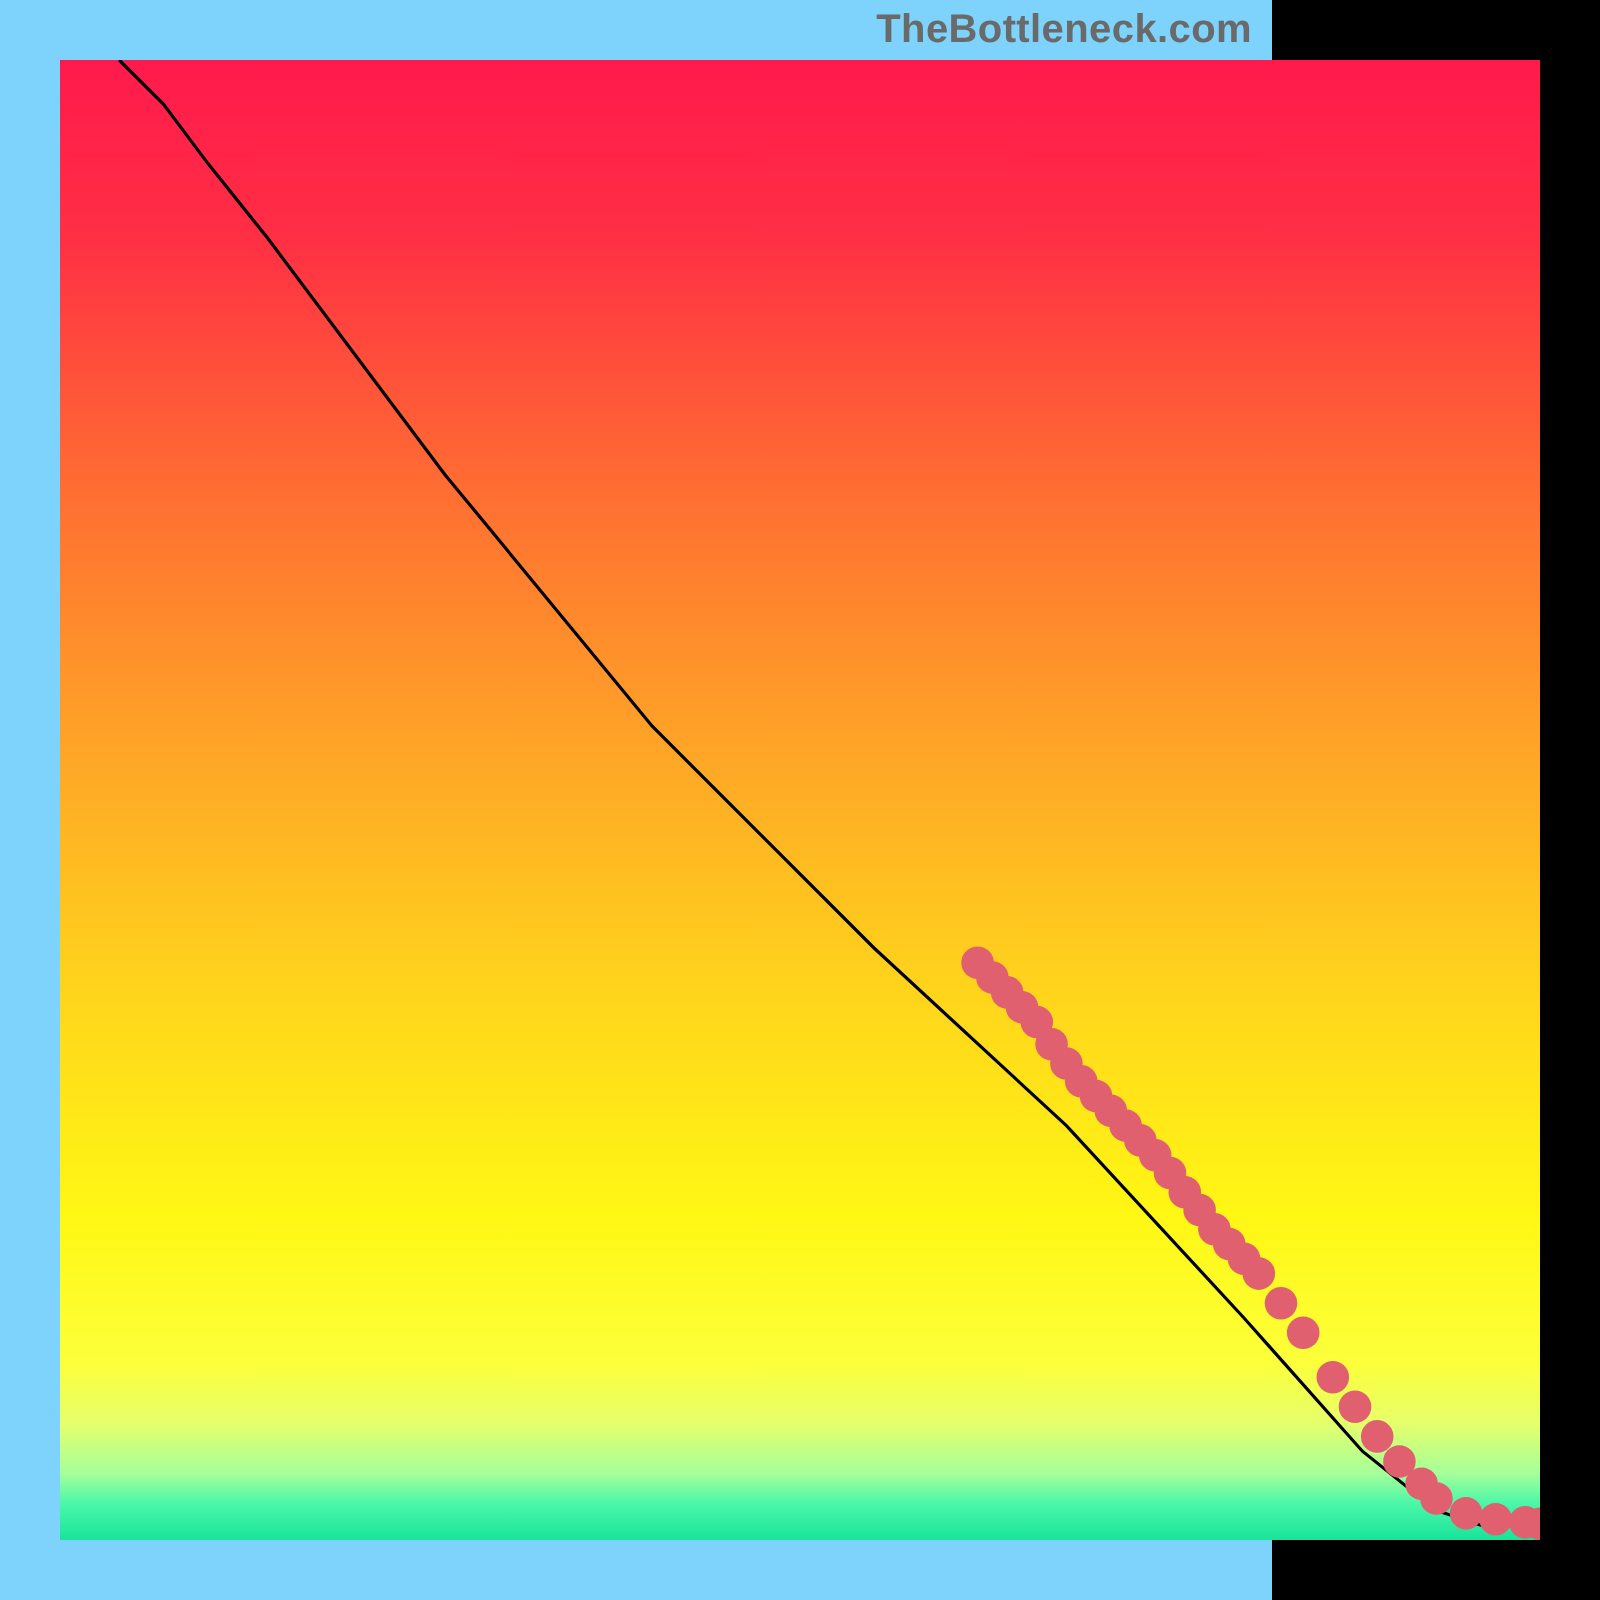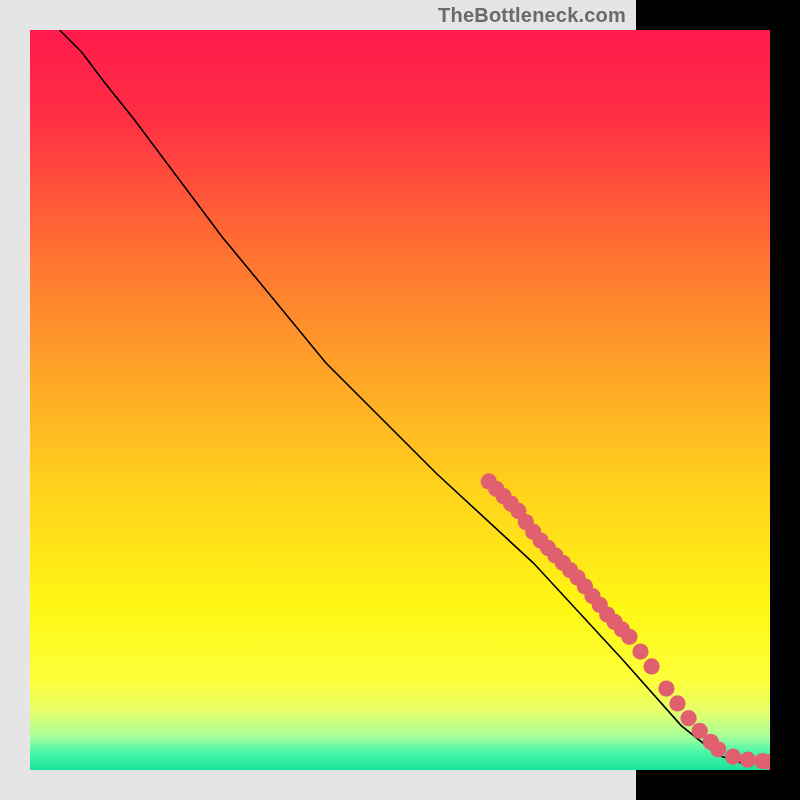--- a/index.html
+++ b/index.html
@@ -1,21 +1,21 @@
 <!DOCTYPE html>
 <html><head>
 <meta charset="utf-8">
 <style>
   * { margin: 0; padding: 0; box-sizing: border-box; }
   html, body { width: 800px; height: 800px; overflow: hidden; background: #000; }
   .frame {
     position: relative;
     width: 636px;
     height: 800px;
-    background: #e5e5e5;
+    background: #7dd3fc;
   }
   .watermark {
     position: absolute;
     top: 4px;
     right: 10px;
     font-family: Arial, Helvetica, sans-serif;
     font-size: 20px;
     font-weight: 600;
     color: #6a6a6a;
     letter-spacing: 0.2px;

